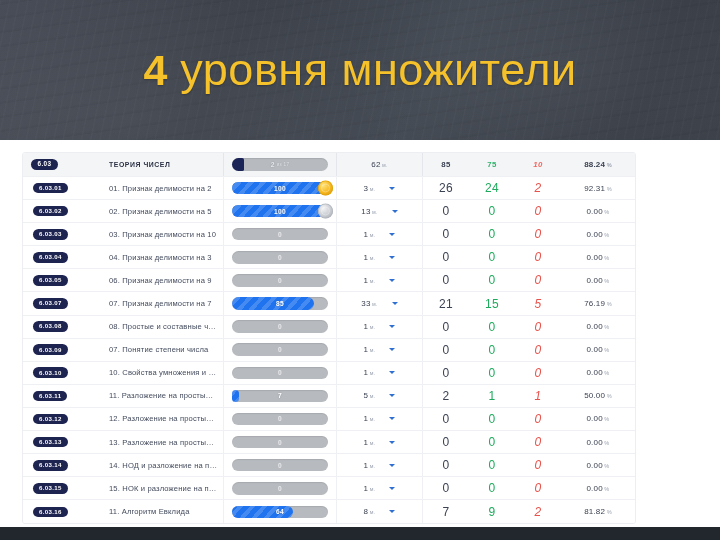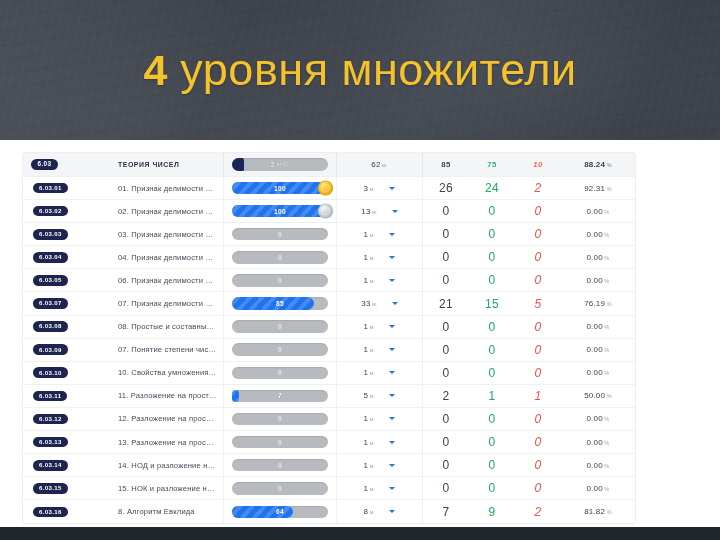--- a/index.html
+++ b/index.html
@@ -125,21 +125,20 @@
   .c-name {
     flex: 1 1 auto;
     min-width: 0;
     font-size: 7.6px;
     color: #424a5c;
     letter-spacing: 0.15px;
     white-space: nowrap;
     overflow: hidden;
     text-overflow: ellipsis;
     padding-right: 6px;
-    margin-left: 9px;
   }
   .row.header .c-name {
     font-size: 6.9px;
     font-weight: 700;
     color: #2b3144;
     letter-spacing: 0.55px;
   }
 
   .c-prog {
     width: 114px;
@@ -611,21 +610,21 @@
           </div>
           <div class="c-num">0</div>
           <div class="c-num green">0</div>
           <div class="c-num red">0</div>
           <div class="c-pct">0.00<span class="unit">%</span></div>
         </div>
         <div class="row">
           <div class="c-code">
             <span class="badge">6.03.16</span>
           </div>
-          <div class="c-name">8. Алгоритм Евклида</div>
+          <div class="c-name">11. Алгоритм Евклида</div>
           <div class="c-prog">
             <div class="bar">
               <div class="fill" style="width: 64%;"></div>
               <div class="bar-label">64</div>
             </div>
           </div>
           <div class="c-time">
             <span class="time-val">8<span class="unit">м.</span></span>
             <div class="caret"></div>
           </div>

